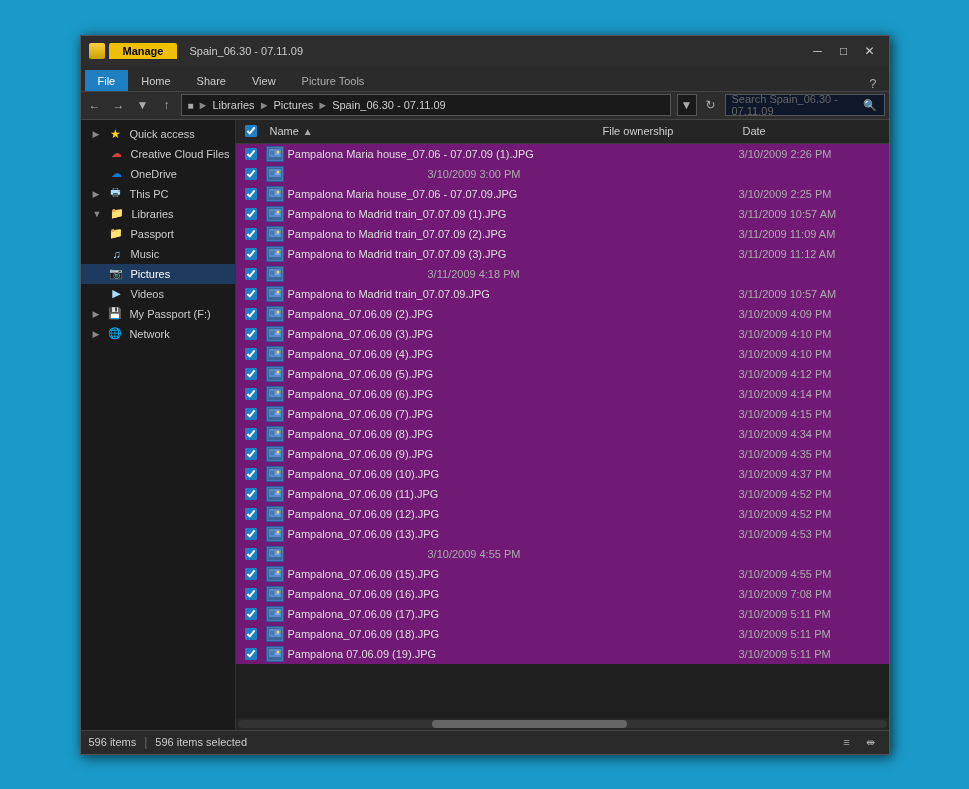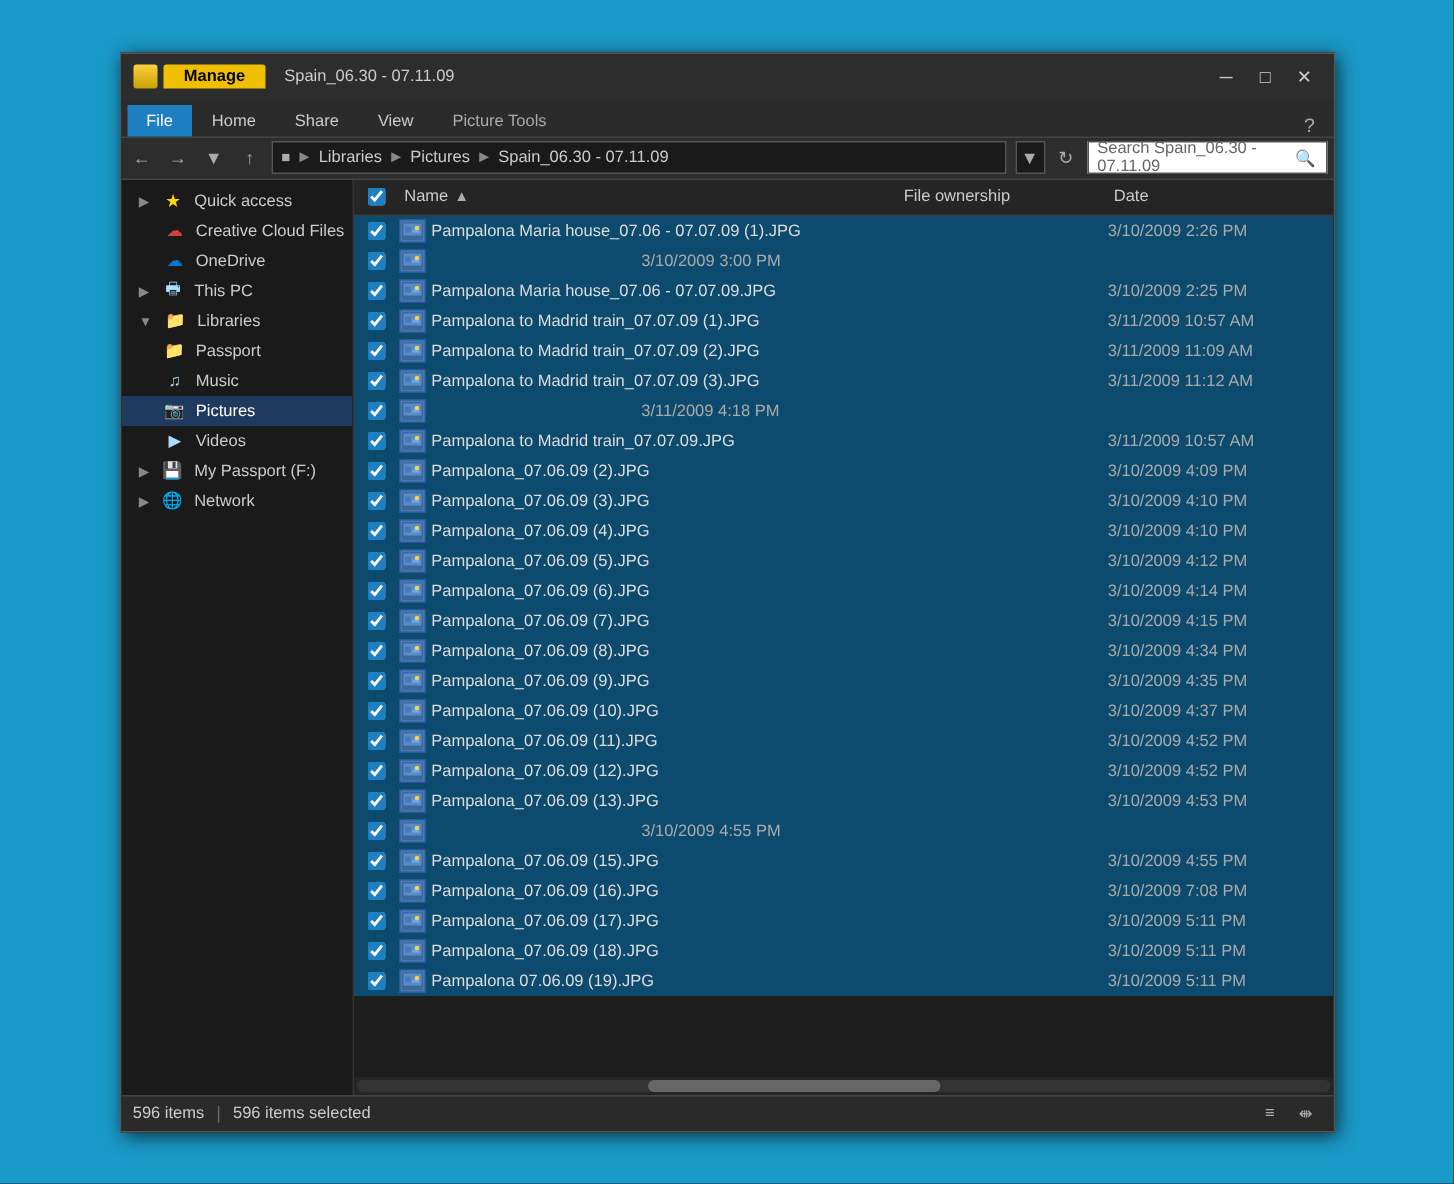--- a/index.html
+++ b/index.html
@@ -159,21 +159,21 @@
       background: transparent;
       border: 1px solid transparent;
       color: #aaa;
       cursor: pointer;
       display: flex;
       align-items: center;
       justify-content: center;
     }
     .search-bar {
       width: 160px;
-      background: #ffffff;
+      background: #0f172a;
       border: 1px solid #555;
       height: 22px;
       display: flex;
       align-items: center;
       padding: 0 6px;
       color: #888;
       font-size: 11px;
     }
     .search-icon { margin-left: auto; color: #888; }
     
@@ -283,21 +283,21 @@
     .file-list-scroll::-webkit-scrollbar-track { background: #1e1e1e; }
     .file-list-scroll::-webkit-scrollbar-thumb { background: #555; }
     .file-row {
       display: flex;
       align-items: center;
       height: 20px;
       background: #1e1e1e;
       border-bottom: none;
     }
     .file-row.selected {
-      background: #0c4a6e;
+      background: #701a75;
     }
     .file-checkbox {
       width: 30px;
       display: flex;
       align-items: center;
       justify-content: center;
       flex-shrink: 0;
     }
     .file-thumb {
       width: 18px; height: 16px;

